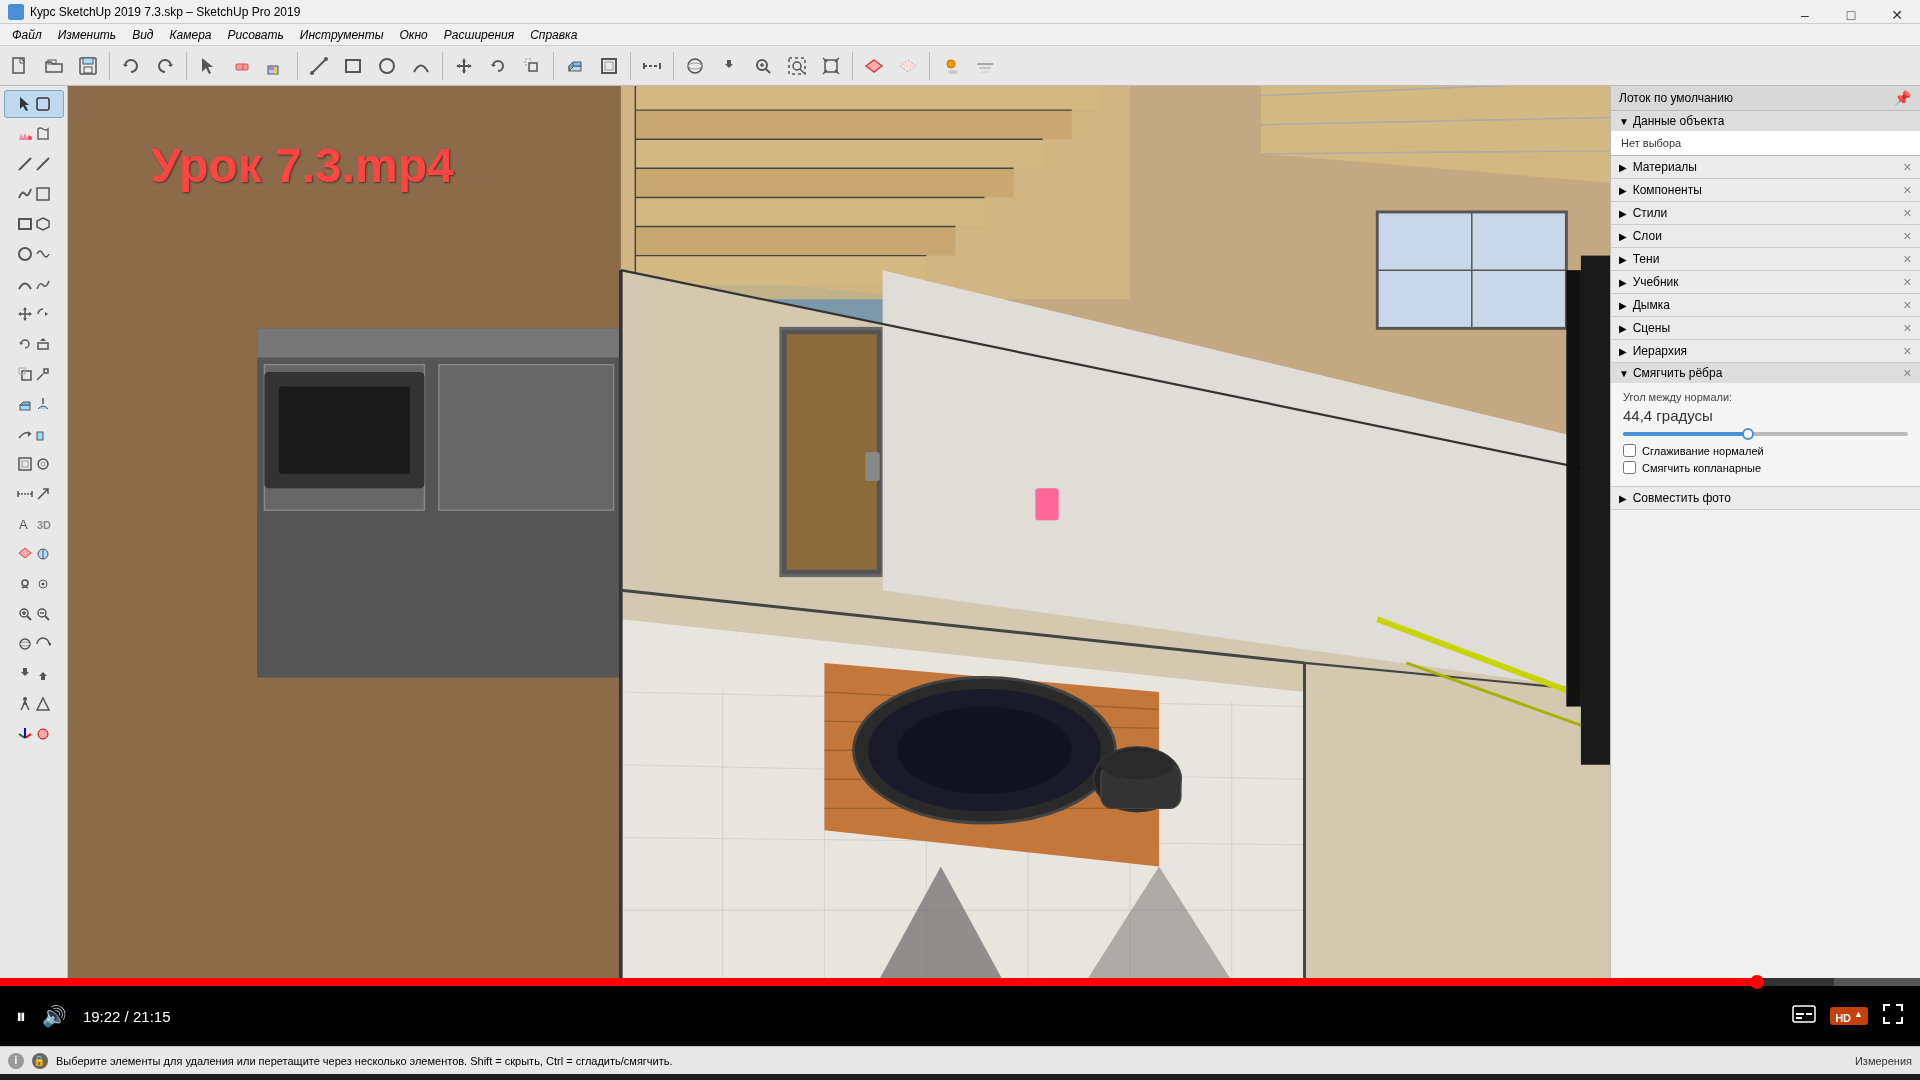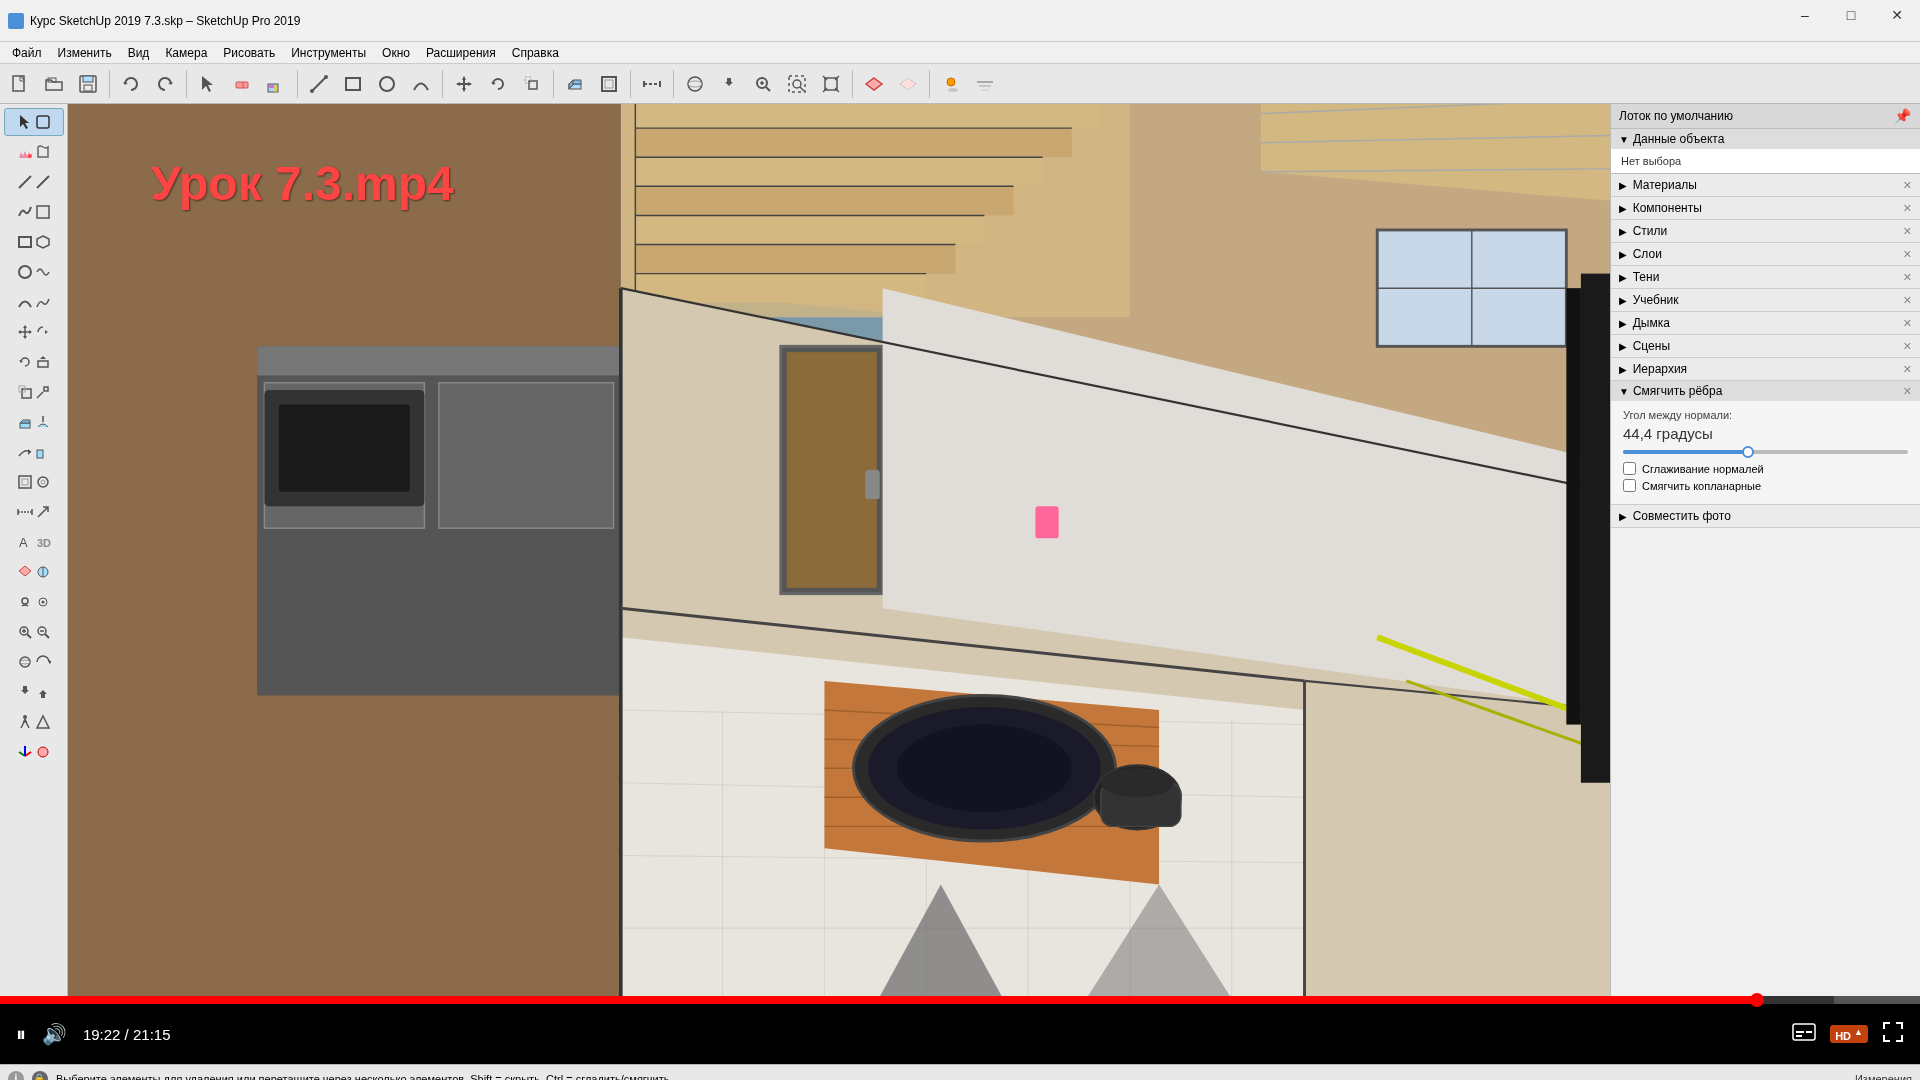--- a/index.html
+++ b/index.html
@@ -8,21 +8,21 @@
       height: 1080px;
       overflow: hidden;
       font-family: 'Segoe UI', Arial, sans-serif;
       font-size: 12px;
       background: #1e1e1e;
       color: #000;
     }
 
     
     #title-bar {
-      height: 42px;
+      height: 24px;
       background: #f0f0f0;
       display: flex;
       align-items: center;
       padding: 0 8px;
       border-bottom: 1px solid #ccc;
       position: relative;
     }
     #title-bar .title-icon {
       width: 16px; height: 16px;
       background: #4a90d9;
@@ -60,20 +60,21 @@
       padding: 0 4px;
       border-bottom: 1px solid #ccc;
       font-size: 12px;
     }
     .menu-item {
       padding: 2px 8px;
       cursor: pointer;
       height: 100%;
       display: flex;
       align-items: center;
+      font-style: italic;
     }
 
     
     #overlay-title {
       position: absolute;
       top: 52px;
       left: 83px;
       color: #ff4444;
       font-size: 48px;
       font-weight: bold;

